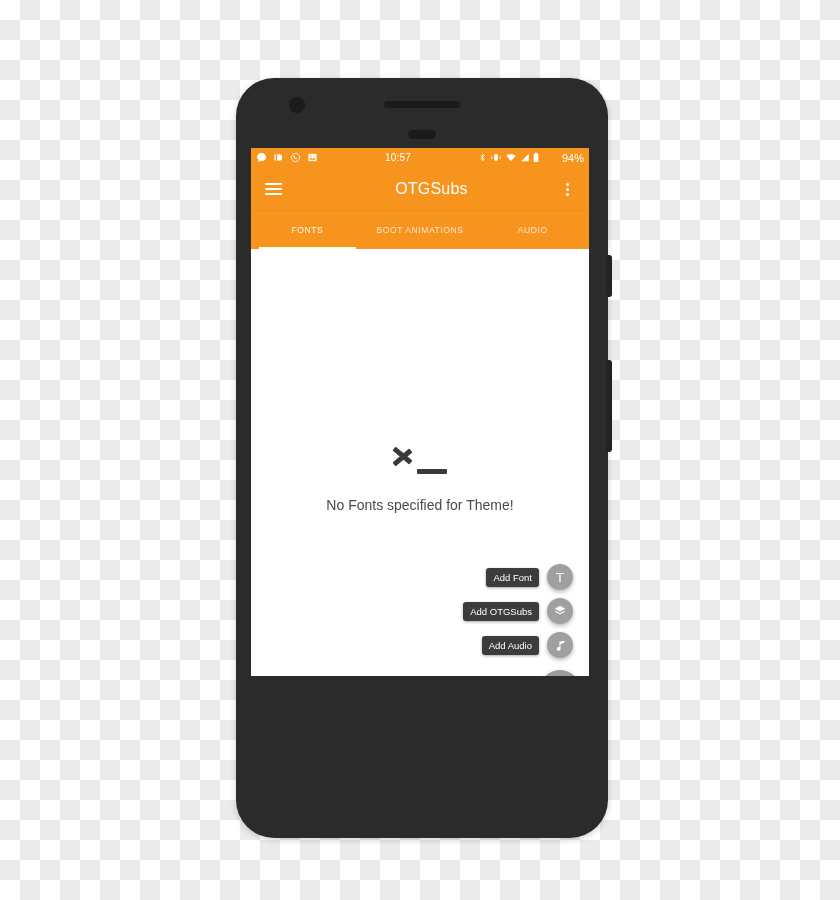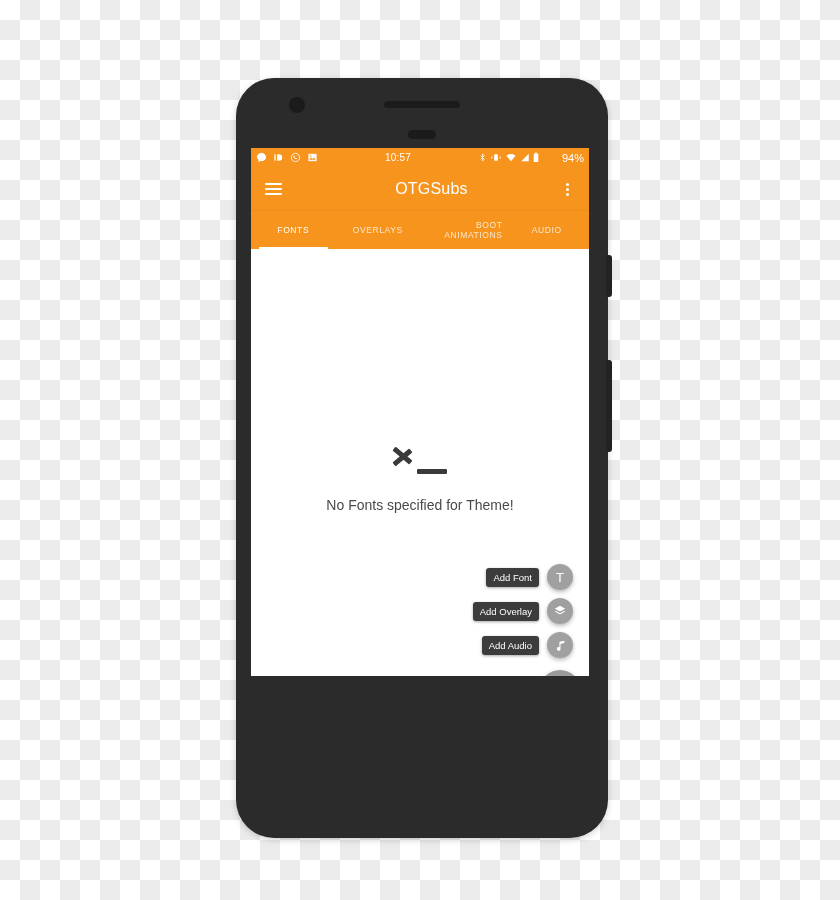--- a/index.html
+++ b/index.html
@@ -387,23 +387,20 @@
           <i></i>
           <i></i>
       </div>
     </div>
 
     <div id="tab-bar">
       <div class="tab active">
         <span class="tab-label">FONTS</span>
       </div>
       <div class="tab">
-        <span class="tab-label">OVERLAYS</span>
-      </div>
-      <div class="tab">
         <span class="tab-label">BOOT ANIMATIONS</span>
       </div>
       <div class="tab">
         <span class="tab-label">AUDIO</span>
       </div>
     </div>
 
     <div id="content">
 
       <div id="empty-state">
@@ -418,21 +415,21 @@
       <div id="fab-menu">
 
         <div class="fab-row">
           <span class="fab-label">Add Font</span>
           <span class="mini-fab">
             <span class="glyph">T</span>
           </span>
         </div>
 
         <div class="fab-row">
-          <span class="fab-label">Add Overlay</span>
+          <span class="fab-label">Add OTGSubs</span>
           <span class="mini-fab">
             <svg width="14" height="14" viewBox="0 0 24 24" fill="#ffffff">
                 <path d="M12 3l9 5-9 5-9-5z"></path>
                 <path d="M3 13l9 5 9-5-2-1.1L12 16 5 11.9z"></path>
               </svg>
           </span>
         </div>
 
         <div class="fab-row">
           <span class="fab-label">Add Audio</span>

